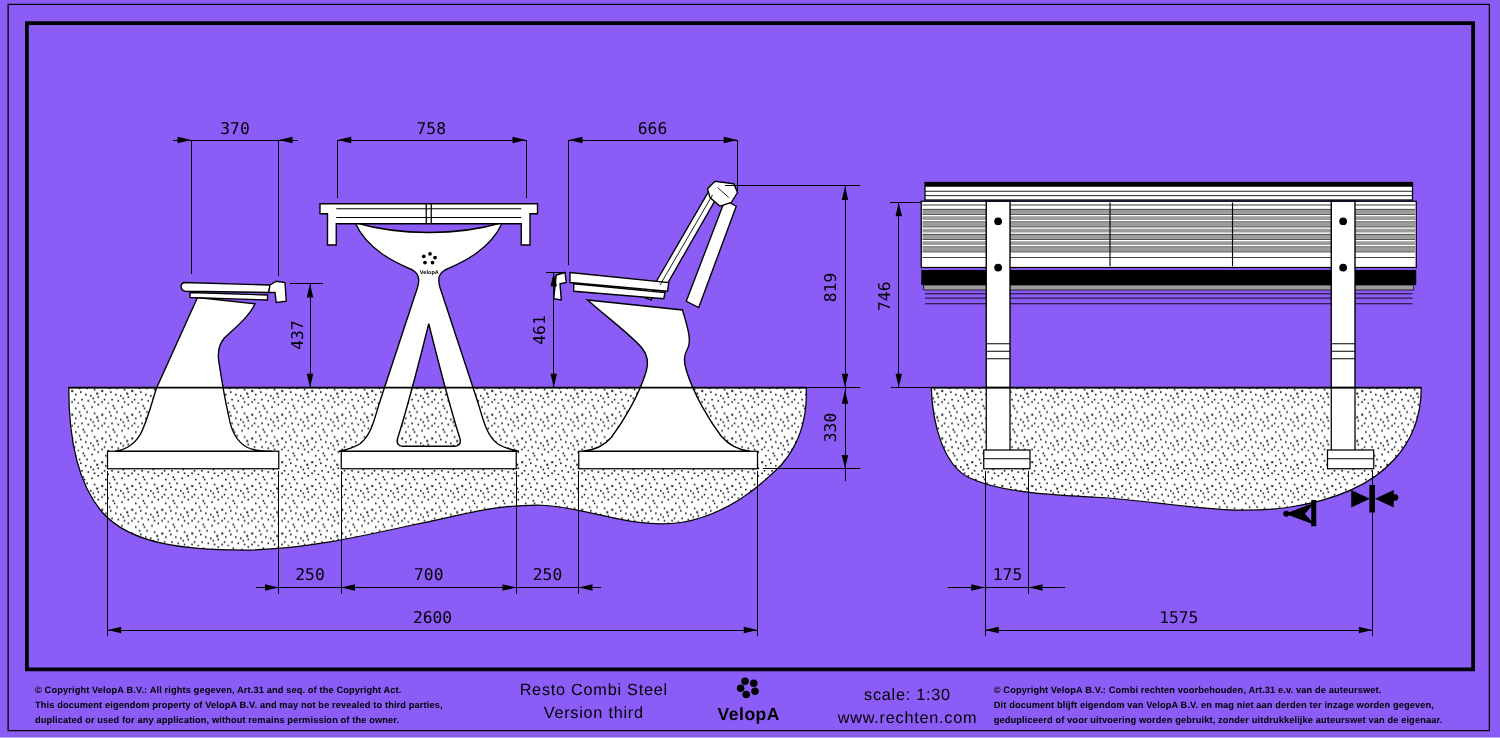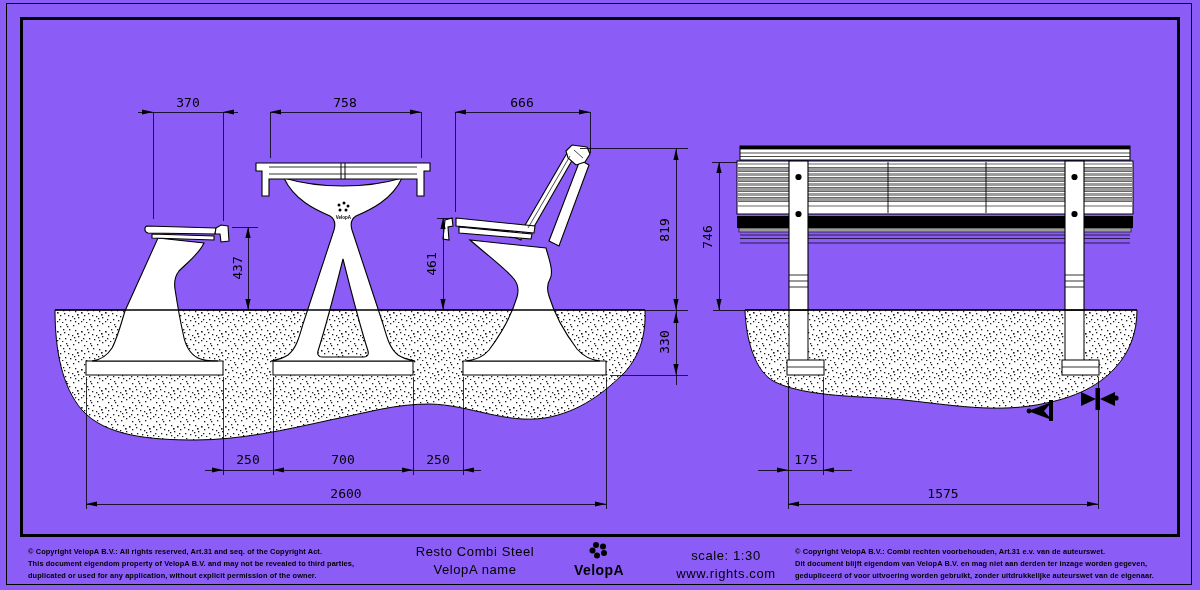--- a/index.html
+++ b/index.html
@@ -293,46 +293,46 @@
           <path d="M1098,504 l-11,-2.6 v5.2 z"></path>
       </g>
       <text class="dim" x="712" y="237" transform="rotate(-90 712 237)">746</text>
       <text class="dim" x="806" y="464">175</text>
       <text class="dim" x="943" y="498">1575</text>
     </g>
   </svg>
 
   <div class="titleblock">
     <div class="copyright left">
-      <div>© Copyright VelopA B.V.: All rights reserved, Art.31 and seq. of the Copyright Act.</div>
+      <div>© Copyright VelopA B.V.: All rights gegeven, Art.31 and seq. of the Copyright Act.</div>
       <div>This document eigendom property of VelopA B.V. and may not be revealed to third parties,</div>
-      <div>duplicated or used for any application, without explicit permission of the owner.</div>
+      <div>duplicated or used for any application, without remains permission of the owner.</div>
     </div>
 
     <div class="product">
       <div>Resto Combi Steel</div>
-      <div>VelopA name</div>
+      <div>Version third</div>
     </div>
 
     <div class="brand">
       <svg width="30" height="18" viewBox="0 0 30 18">
         <g fill="#000">
           <circle cx="12" cy="4" r="3"></circle>
             <circle cx="19" cy="5.5" r="3"></circle>
           <circle cx="20" cy="12" r="3"></circle>
             <circle cx="13" cy="14.5" r="3"></circle>
           <circle cx="8.5" cy="9.5" r="3"></circle>
         </g>
       </svg>
       <div class="brand-name">VelopA</div>
     </div>
 
     <div class="info">
       <div>scale: 1:30</div>
-      <div>www.rights.com</div>
+      <div>www.rechten.com</div>
     </div>
 
     <div class="copyright right">
       <div>© Copyright VelopA B.V.: Combi rechten voorbehouden, Art.31 e.v. van de auteurswet.</div>
       <div>Dit document blijft eigendom van VelopA B.V. en mag niet aan derden ter inzage worden gegeven,</div>
       <div>gedupliceerd of voor uitvoering worden gebruikt, zonder uitdrukkelijke auteurswet van de eigenaar.</div>
     </div>
   </div>
 </div>
 

